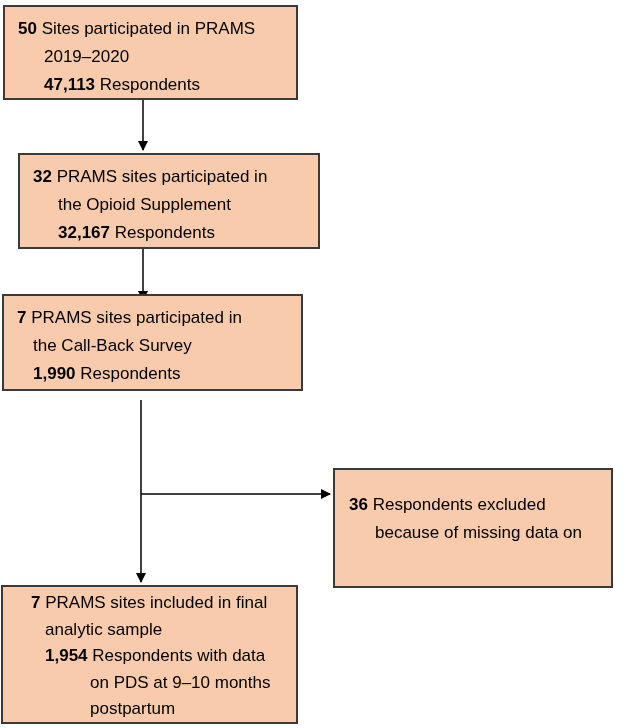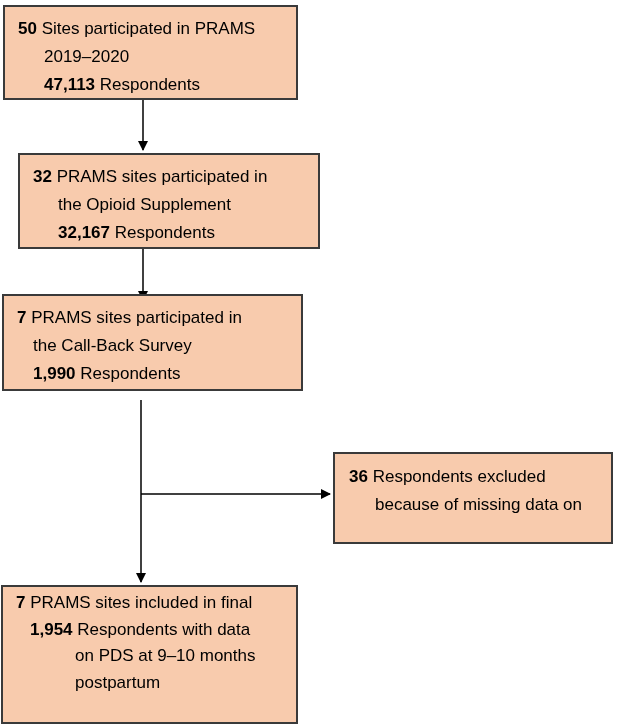--- a/index.html
+++ b/index.html
@@ -29,23 +29,23 @@
   }
   .line {
     line-height: 28px;
     white-space: pre;
   }
   .b { font-weight: bold; }
 
   .box1 { left: 3px;   top: 5px;   width: 295px; height: 95px;  }
   .box2 { left: 1px;   top: 153px; width: 302px; height: 96px; margin-left: 17px;  }
   .box3 { left: 2px;   top: 294px; width: 301px; height: 97px;  }
-  .box4 { left: 333px; top: 452px; width: 280px; height: 92px; padding: 9px 14px; }
+  .box4 { left: 333px; top: 468px; width: 280px; height: 120px; padding: 21px 14px; }
   .box5 { left: 1px;   top: 585px; width: 297px; height: 139px; padding: 3px 13px; }
-  .box5 .line { line-height: 26.5px; }
+  .box5 .line { line-height: 26.5px; margin-left: 15px; }
 
   .box1 .ind-1 { padding-left: 26px; }
   .box2 .ind-1 { padding-left: 25px; }
   .box3 .ind-1 { padding-left: 16px; }
   .box4 .ind-1 { padding-left: 26px; }
   .box5 .ind-1 { padding-left: 14px; }
   .box5 .ind-2 { padding-left: 59px; }
 </style>
 </head>
 <body>
@@ -82,18 +82,19 @@
     <div class="line ind-1"><span class="b">1,990</span><span> Respondents</span></div>
   </div>
 
   <div class="box box4">
     <div class="line"><span class="b">36</span><span> Respondents excluded</span></div>
     <div class="line ind-1"><span>because of missing data on</span></div>
   </div>
 
   <div class="box box5">
     <div class="line"><span class="b">7</span><span> PRAMS sites included in final</span></div>
+    <div class="line ind-1"><span>analytic sample</span></div>
     <div class="line ind-1"><span class="b">1,954</span><span> Respondents with data</span></div>
     <div class="line ind-2"><span>on PDS at 9–10 months</span></div>
     <div class="line ind-2"><span>postpartum</span></div>
   </div>
 
 </div>
 
 </body></html>

